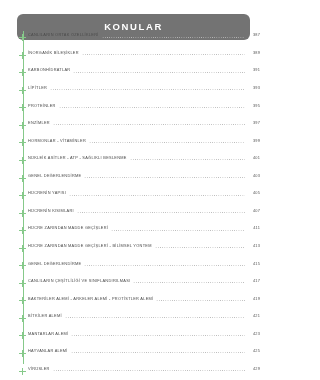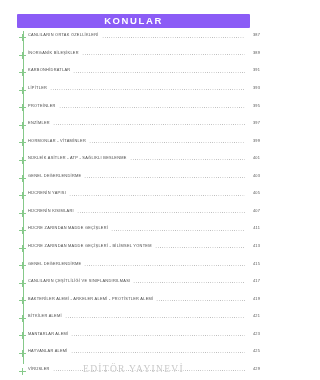--- a/index.html
+++ b/index.html
@@ -13,23 +13,23 @@
     position:relative;
     width:267px; height:380px;
     background:#ffffff;
     padding:0;
   }
 
   
   .header-bar {
     position:absolute;
     left:17px; top:14px;
-    width:233px; height:14px;
-    background:#8b5cf6;
-    border-radius:1px;
+    width:233px; height:26px;
+    background:#737373;
+    border-radius:6px;
     display:flex;
     align-items:center;
     justify-content:center;
   }
   .header-title {
     color:#ffffff;
     font-size:9.5px;
     font-weight:bold;
     letter-spacing:1.6px;
     line-height:1;
@@ -252,15 +252,14 @@
         <span class="toc-page">425</span>
       </div>
       <div class="toc-row">
         <span class="marker"></span>
         <span class="toc-label">VİRÜSLER</span>
         <span class="leader"></span>
         <span class="toc-page">429</span>
       </div>
     </div>
 
-  <div class="footer-brand">EDİTÖR YAYINEVİ</div>
 
 </div>
 
 </body></html>

